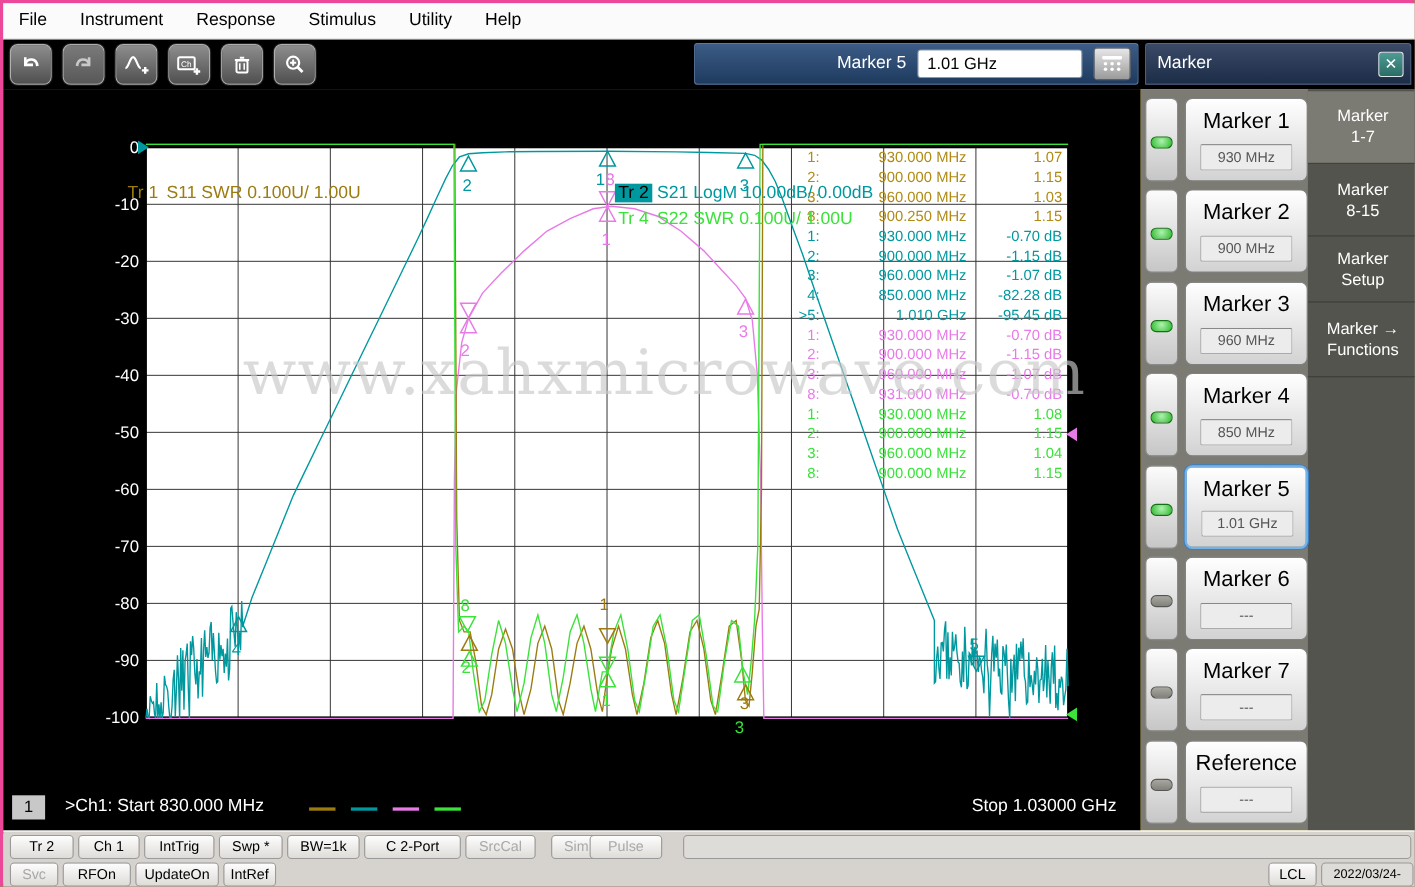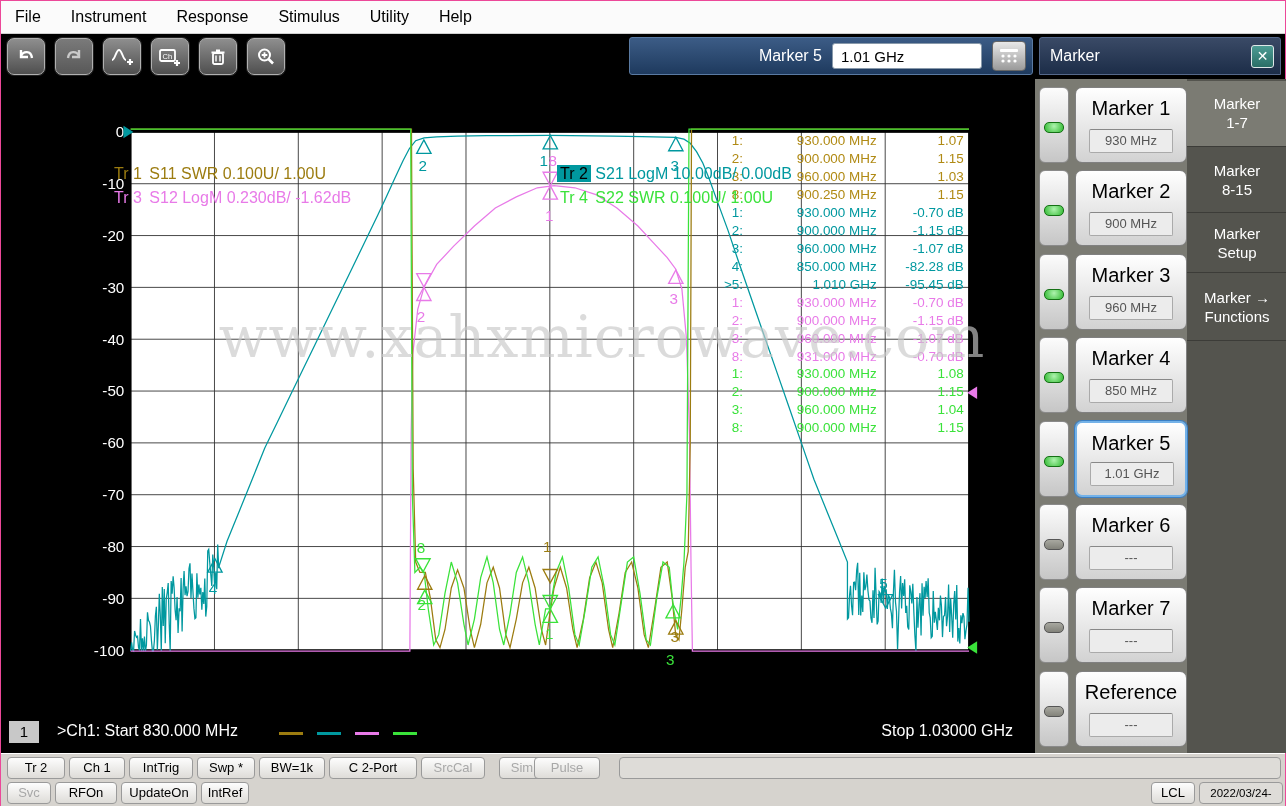--- a/index.html
+++ b/index.html
@@ -1,18 +1,18 @@
 <!DOCTYPE html>
 <html><head>
 <meta charset="utf-8">
 <style>
   * { margin:0; padding:0; box-sizing:border-box; }
   html,body { width:1286px; height:806px; }
   body { font-family:"Liberation Sans", sans-serif; background:#000; position:relative; overflow:hidden; }
-  #win { position:absolute; inset:0; border:1px solid #ec4899; background:#fde047; }
+  #win { position:absolute; inset:0; border:3px solid #ec4899; background:#fde047; }
 
   
   #menubar { position:absolute; left:0; top:0; width:1284px; height:33px; background:#fbfbfb; border-bottom:1px solid #d0d0d0; display:flex; align-items:center; padding-left:14px; gap:30px; }
   .menu-item { font-size:16px; color:#000; cursor:default; }
 
   
   #toolbar { position:absolute; left:0; top:33px; width:1284px; height:45px; background:#000; }
   .tbtn { position:absolute; top:4px; width:38px; height:37px; border-radius:7px; background:linear-gradient(#8e8e8e,#4f4f4f); border:1px solid #b0b0b0; box-shadow:0 0 0 1px #222; display:flex; align-items:center; justify-content:center; }
   .tbtn.disabled { background:linear-gradient(#7a7a7a,#585858); }
   #marker-entry { position:absolute; left:628px; top:3px; width:404px; height:38px; background:linear-gradient(#3c5c86,#1e3a5e); border:1px solid #5a7aa2; border-radius:3px; display:flex; align-items:center; justify-content:flex-end; gap:10px; padding-right:6px; }
@@ -259,21 +259,20 @@
         <polygon points="553,669 545,684 561,684" fill="none" stroke="#3ae23a" stroke-width="1.5"></polygon>
         <text x="547" y="703" fill="#3ae23a" font-size="17" font-family="Liberation Sans, sans-serif">1</text>
         <polygon points="690,664 682,679 698,679" fill="none" stroke="#3ae23a" stroke-width="1.5"></polygon>
         <text x="682" y="731" fill="#3ae23a" font-size="17" font-family="Liberation Sans, sans-serif">3</text>
         <polygon points="77,130 77,144 88,137" fill="#00989f"></polygon>
         <polygon points="1029,421 1029,435 1018,428" fill="#e87ae8"></polygon>
         <polygon points="1029,705 1029,719 1018,712" fill="#3ae23a"></polygon>
       </svg>
     <div class="legend-row" style="left: 110px; top: 86px; color: rgb(156, 124, 16);"><span class="tr-badge">Tr 1</span><span> S11 SWR 0.100U/ 1.00U</span></div>
     <div class="legend-row" style="left: 556px; top: 86px; color: rgb(0, 152, 159);"><span class="tr-badge" id="tr2-badge" style="background: rgb(0, 152, 159); color: rgb(0, 0, 0);">Tr 2</span><span> S21 LogM 10.00dB/ 0.00dB</span></div>
-    <div class="legend-row" style="left: 110px; top: 110px; color: rgb(232, 122, 232);"><span class="tr-badge">Tr 3</span><span> S12 LogM 0.230dB/ -1.62dB</span></div>
     <div class="legend-row" style="left: 556px; top: 110px; color: rgb(58, 226, 58);"><span class="tr-badge">Tr 4</span><span> S22 SWR 0.100U/ 1.00U</span></div>
     <div id="watermark">www.xahxmicrowave.com</div>
     <div id="ch-strip">
       <div id="ch-num">1</div>
       <span id="start-label">&gt;Ch1:  Start  830.000 MHz</span>
       <span class="trace-dash" style="left:278px; background:#9c7c10;"></span>
       <span class="trace-dash" style="left:316px; background:#00989f;"></span>
       <span class="trace-dash" style="left:354px; background:#e87ae8;"></span>
       <span class="trace-dash" style="left:392px; background:#3ae23a;"></span>
       <span id="stop-label">Stop  1.03000 GHz</span>

